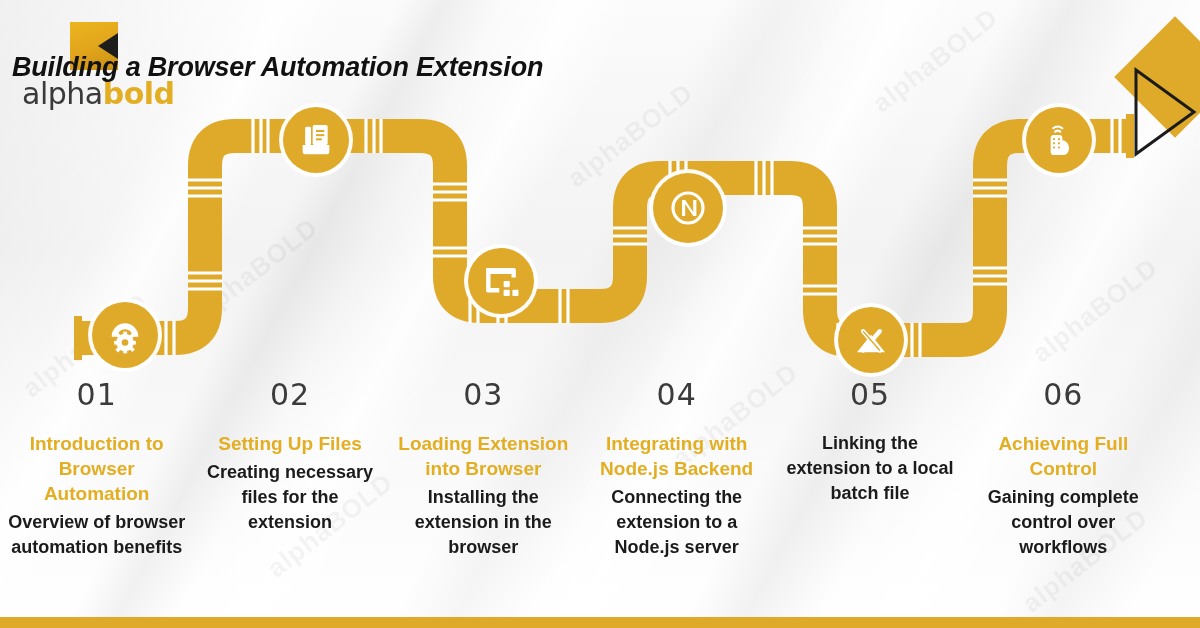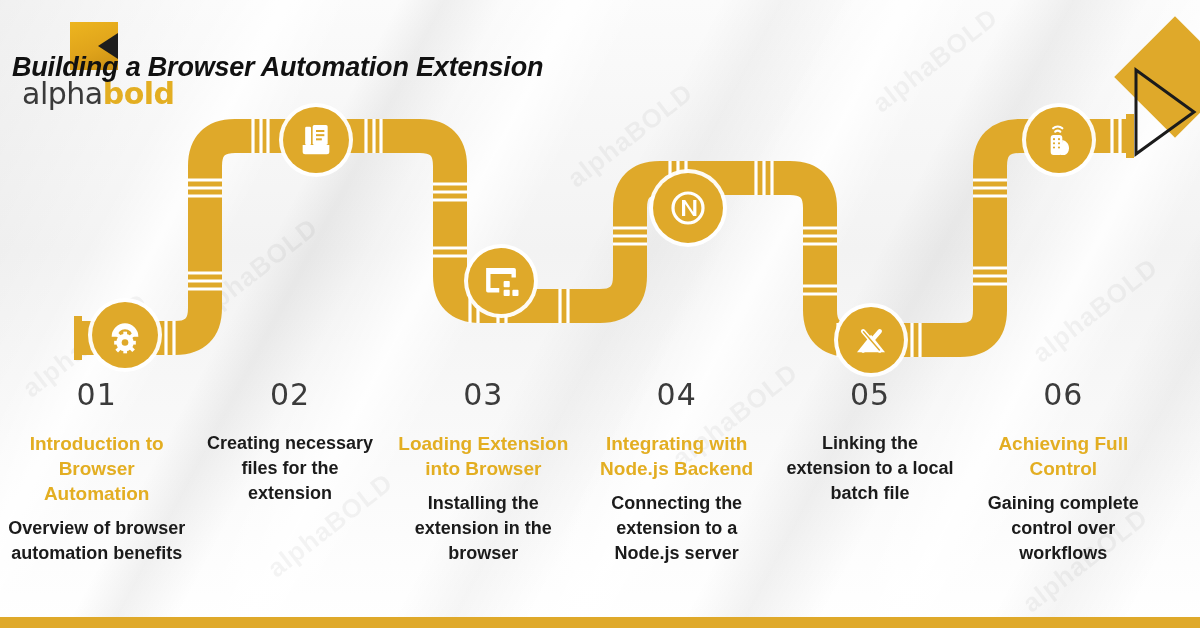--- a/index.html
+++ b/index.html
@@ -50,21 +50,21 @@
   
   .icon-node{position:absolute;border-radius:50%;background:#dfa92a;
     display:flex;align-items:center;justify-content:center;
     box-shadow:0 0 0 4px rgba(255,255,255,0.95);}
   
   .cols{position:absolute;left:0;top:378px;width:1160px;height:240px;display:flex;}
   .col{flex:1 1 0;display:flex;flex-direction:column;align-items:center;padding:0 6px;}
   .num{font-size:30px;font-weight:400;color:#3b3b3b;letter-spacing:1px;
        font-family:"DejaVu Sans",sans-serif;line-height:1.1;margin-bottom:20px;}
   .head{font-size:19px;font-weight:700;color:#e3ae22;text-align:center;
-        line-height:1.32;margin-bottom:10px;}
+        line-height:1.32;margin-bottom:4px;}
   .desc{font-size:18px;font-weight:700;color:#1b1b1b;text-align:center;line-height:1.38;}
   
   .bottombar{position:absolute;left:0;bottom:0;width:1200px;height:11px;background:#dfa92a;}
 </style>
 </head>
 <body>
 
 <div class="canvas">
 
   <div class="sheen" style="left:40px;"></div>
@@ -292,20 +292,21 @@
   <div class="cols">
 
     <div class="col">
       <div class="num">01</div>
       <div class="head">Introduction to Browser Automation</div>
       <div class="desc">Overview of browser automation benefits</div>
     </div>
 
     <div class="col">
       <div class="num">02</div>
+      <div class="head">Setting Up Files</div>
       <div class="desc">Creating necessary files for the extension</div>
     </div>
 
     <div class="col">
       <div class="num">03</div>
       <div class="head">Loading Extension into Browser</div>
       <div class="desc">Installing the extension in the browser</div>
     </div>
 
     <div class="col">

